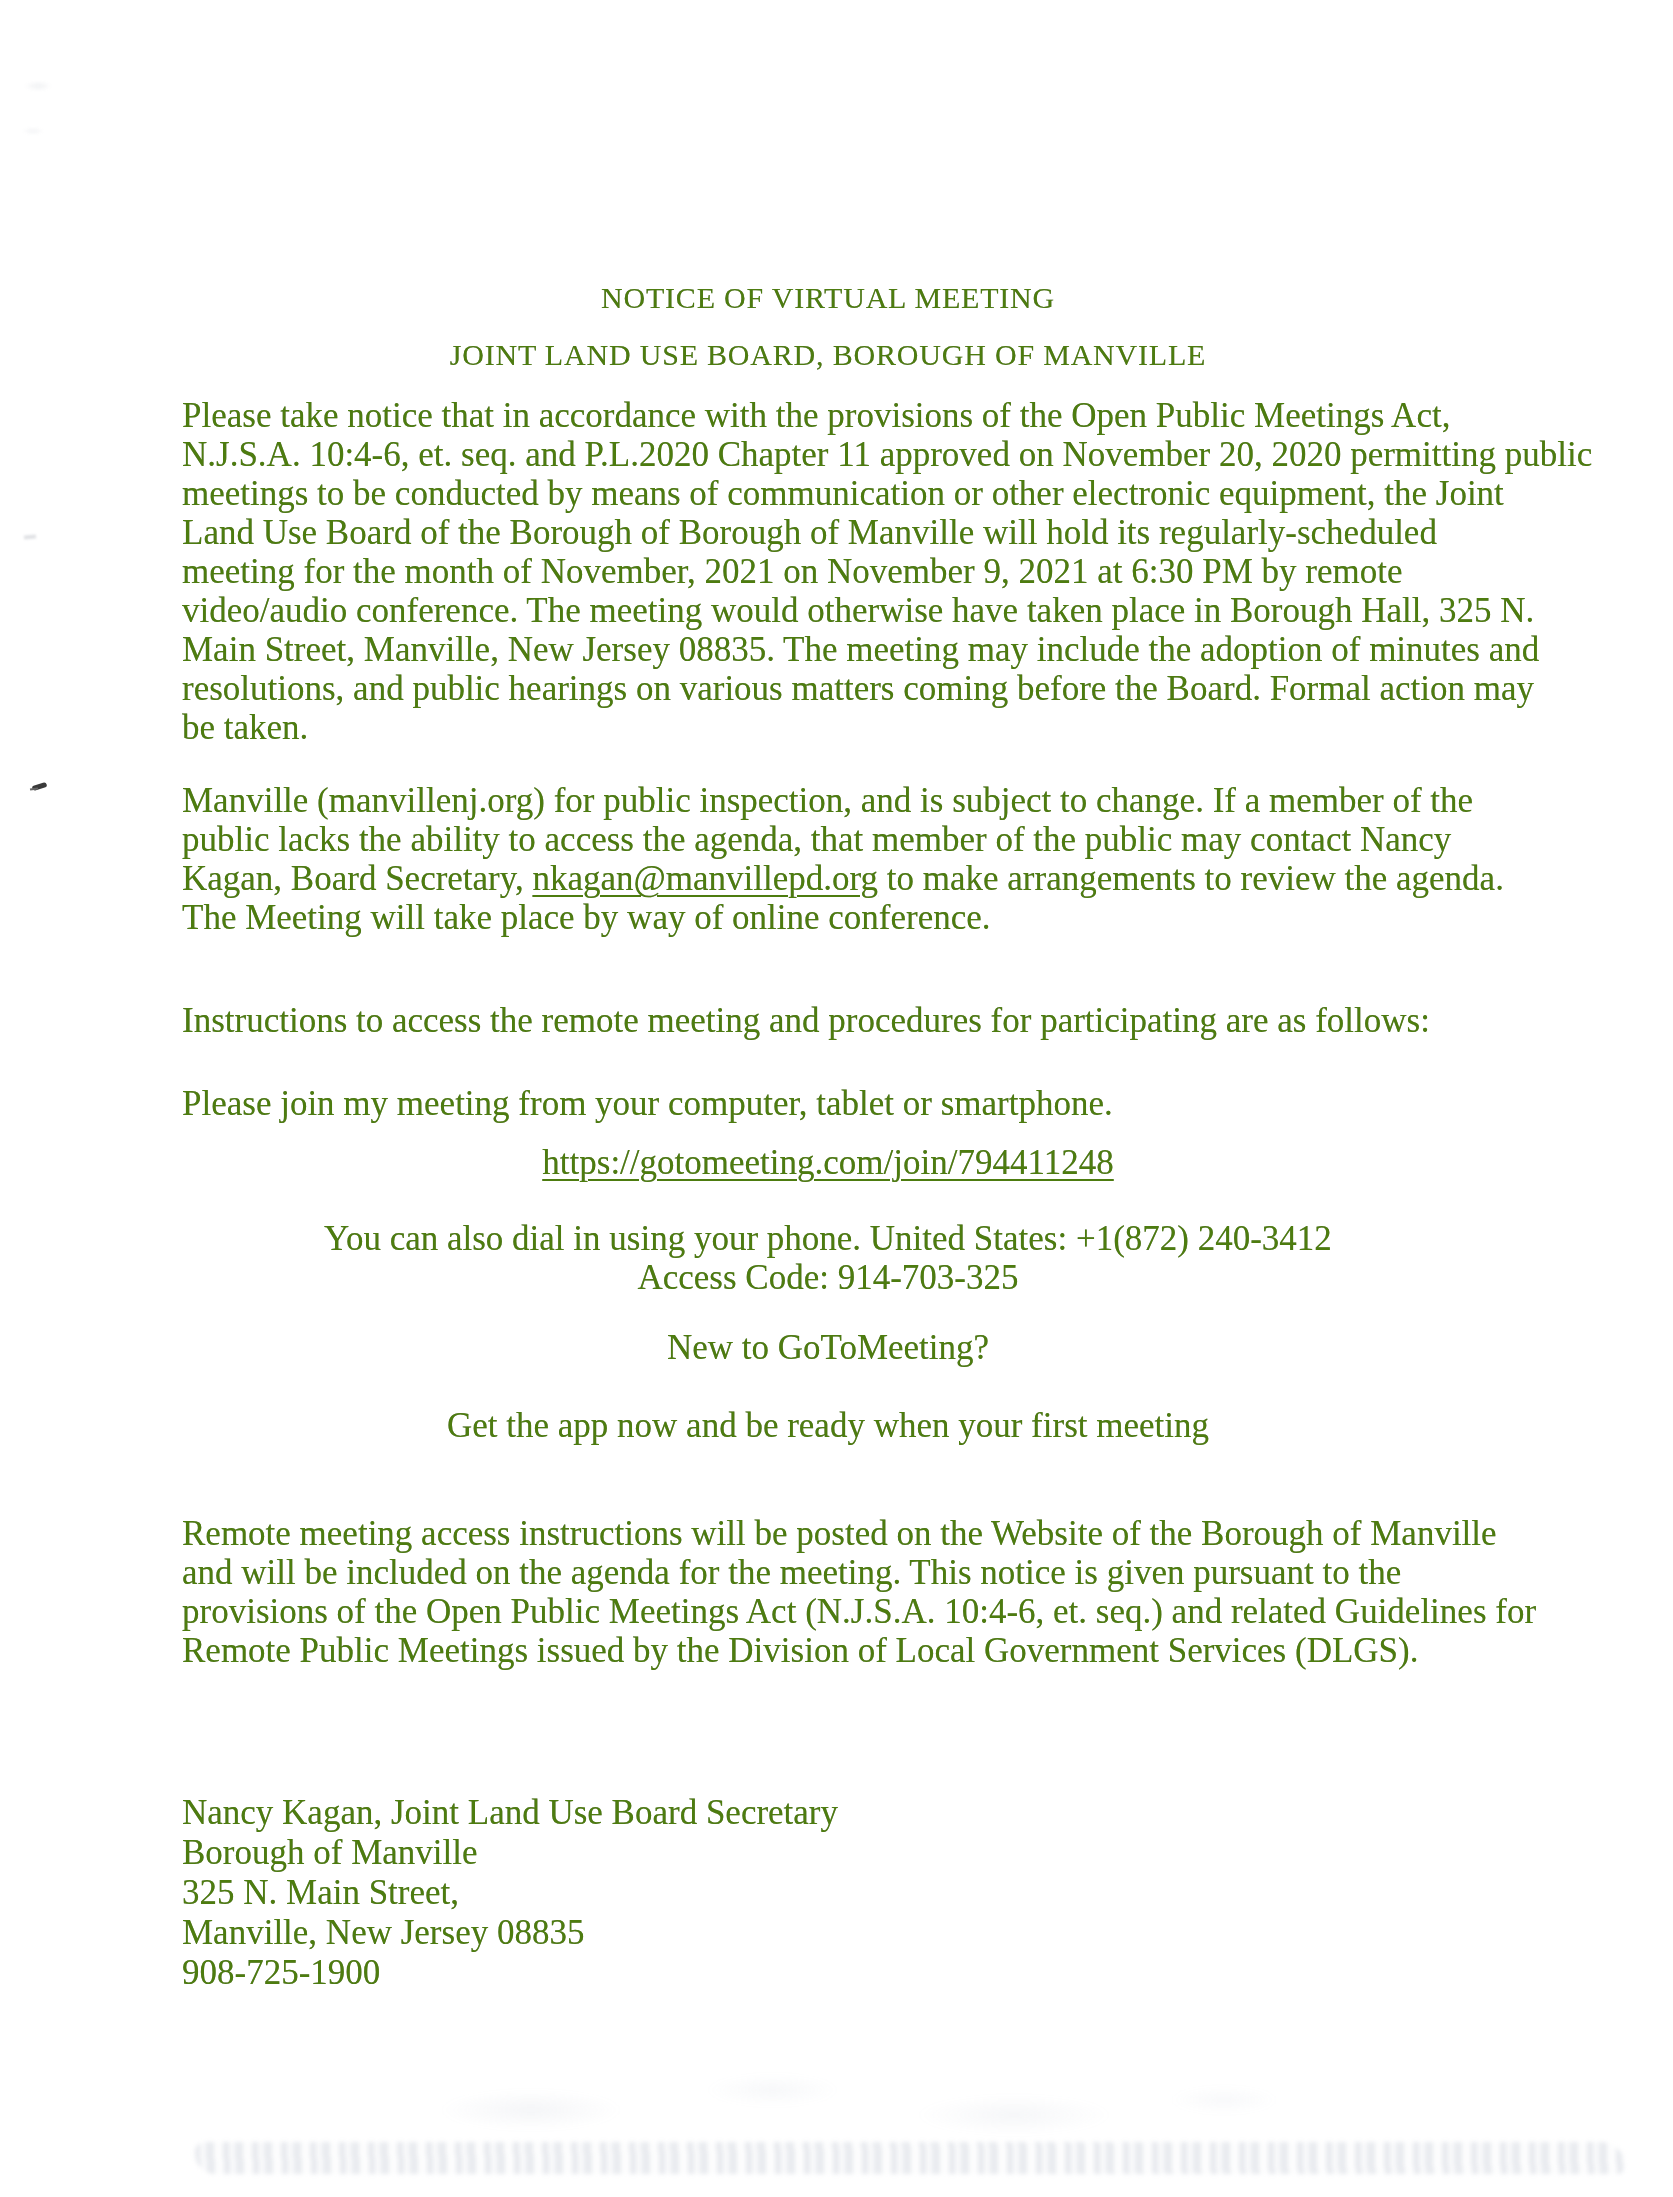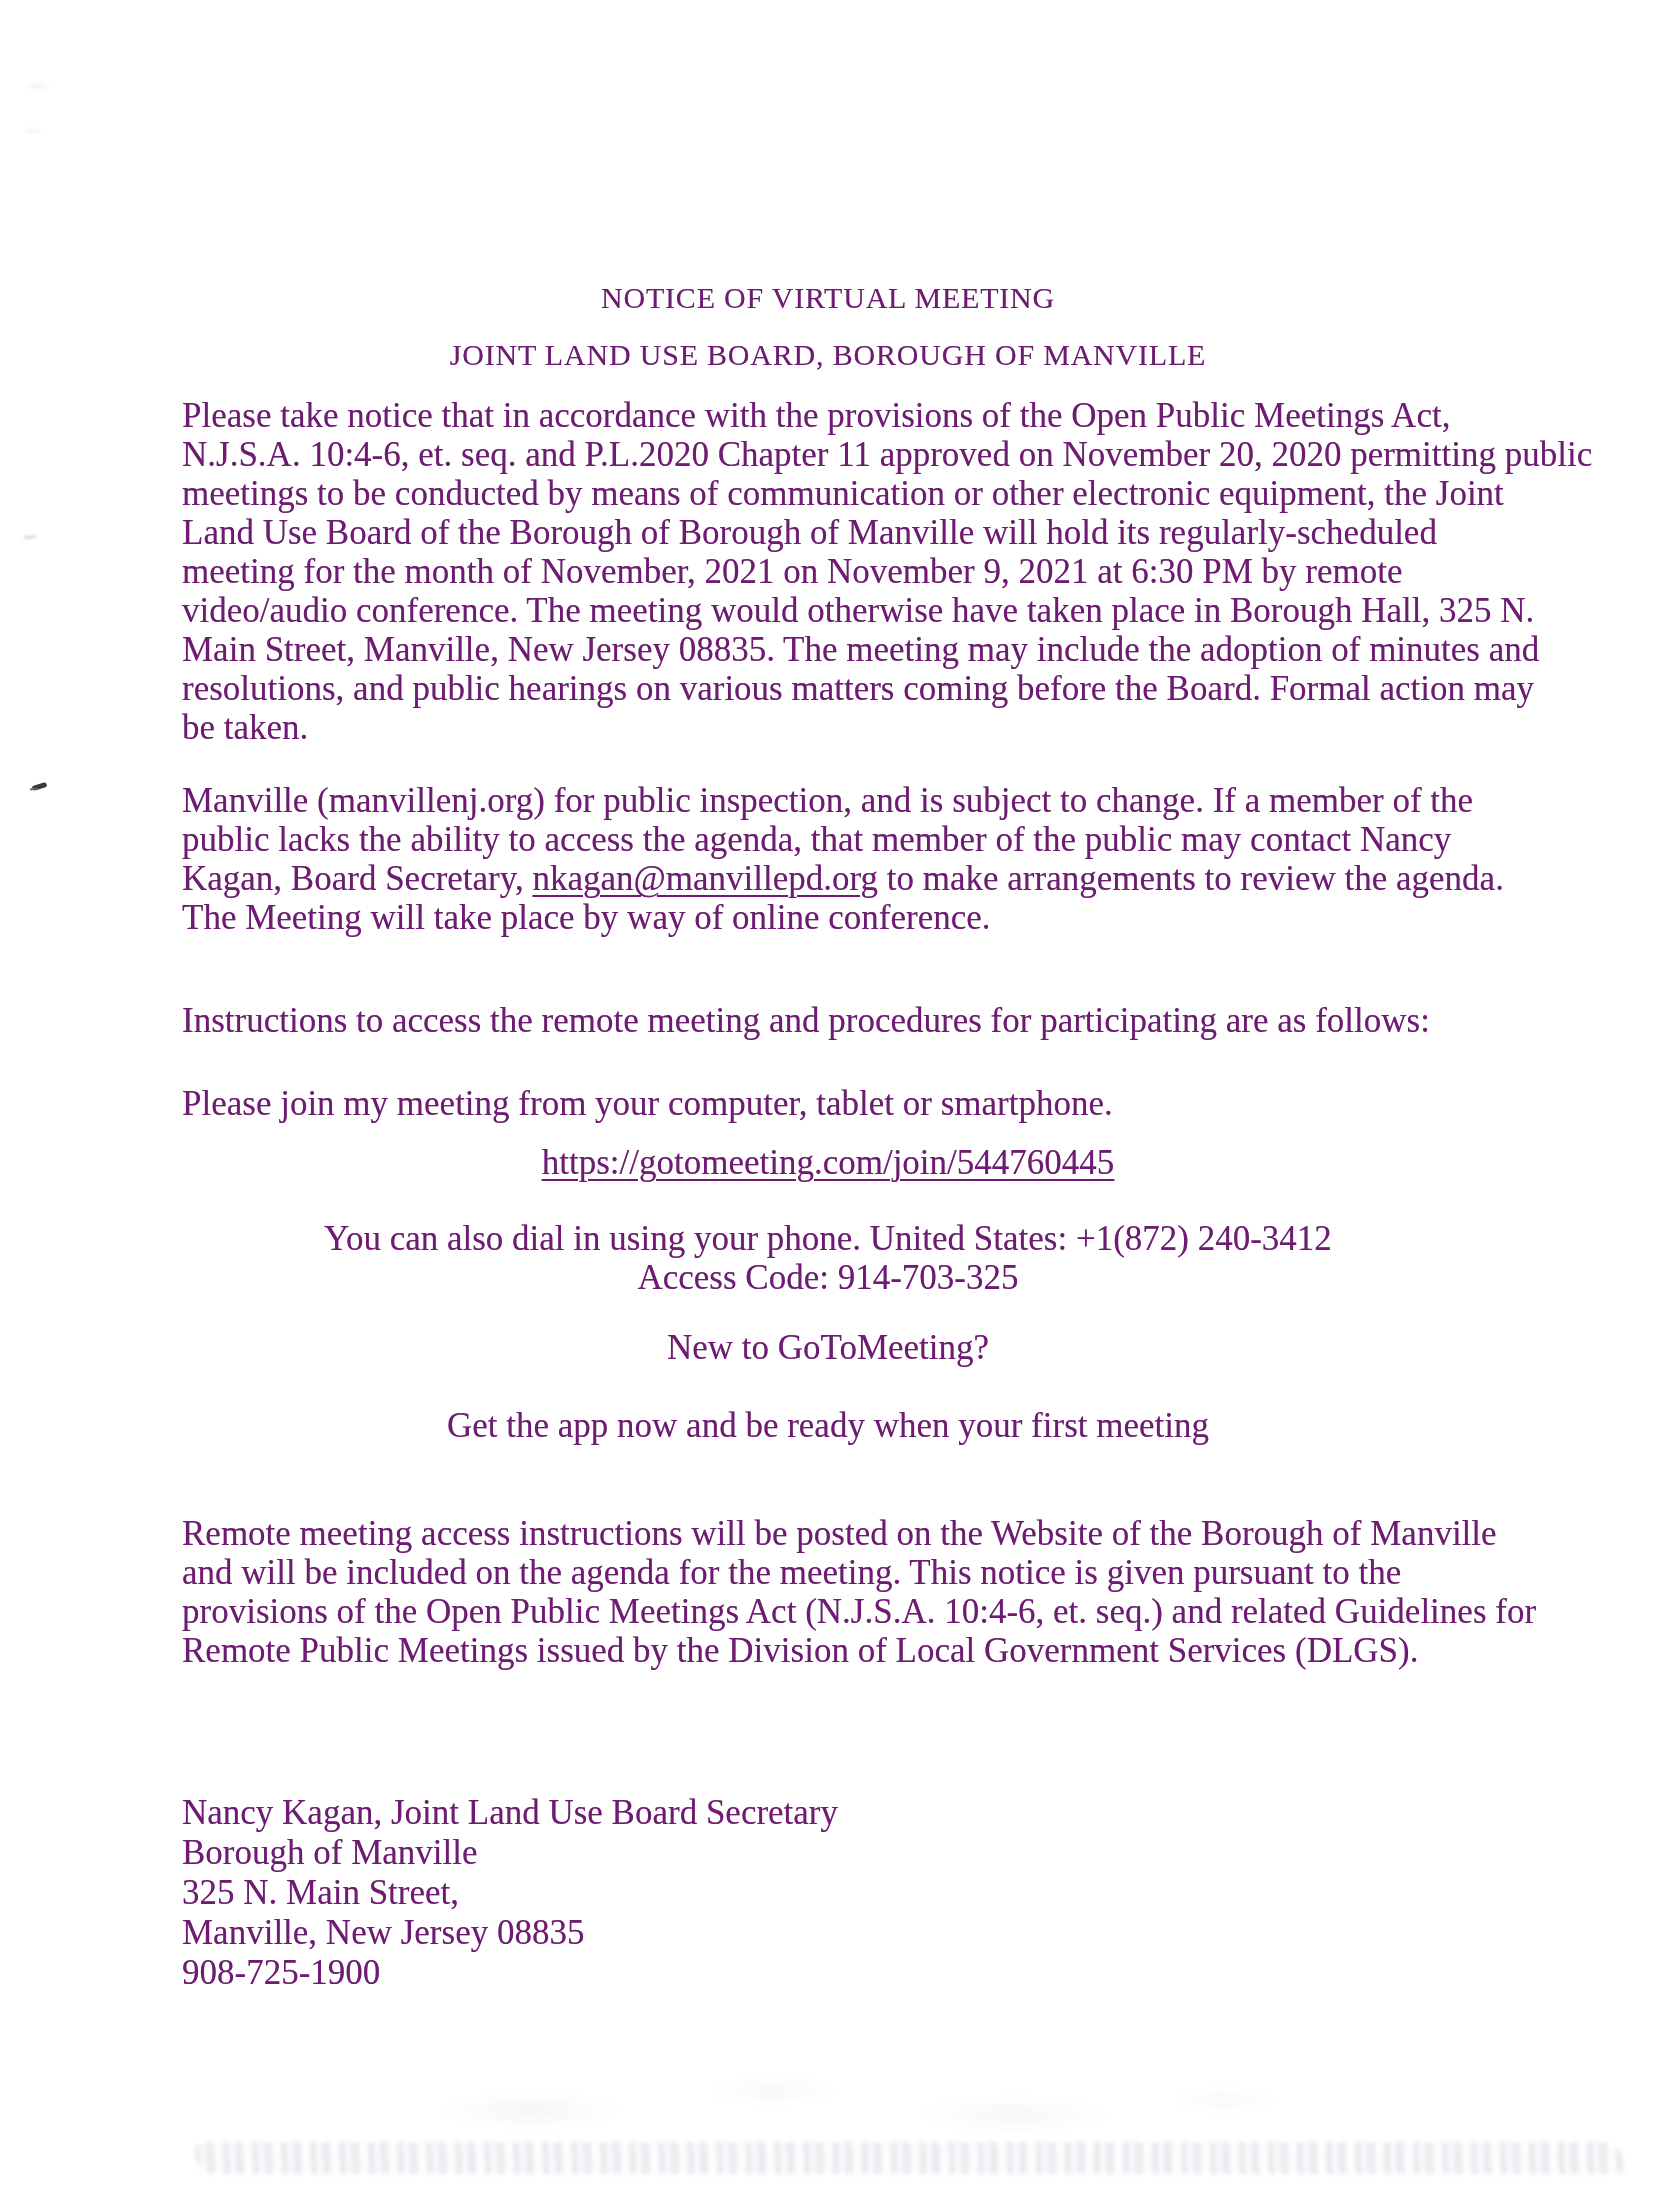--- a/index.html
+++ b/index.html
@@ -3,21 +3,21 @@
 <meta charset="utf-8">
 <style>
   html, body { margin: 0; padding: 0; background: #e8e8e8; }
   .page {
     position: relative;
     width: 1673px;
     height: 2197px;
     background: #ffffff;
     overflow: hidden;
     font-family: "Liberation Serif", "DejaVu Serif", serif;
-    color: #701a75;
+    color: #4d7c0f;
   }
   .blk {
     position: absolute;
     left: 182px;
     width: 1292px;
     font-size: 35px;
     line-height: 39px;
     text-shadow: 0 0 0.5px rgba(30,30,30,0.45);
   }
   .line { white-space: nowrap; }
@@ -108,21 +108,21 @@
 
   <div class="blk" style="top:1001px">
     <div class="line">Instructions to access the remote meeting and procedures for participating are as follows:</div>
   </div>
 
   <div class="blk" style="top:1084px">
     <div class="line">Please join my meeting from your computer, tablet or smartphone.</div>
   </div>
 
   <div class="blk center" style="top:1143px">
-    <div class="line"><a class="u">https://gotomeeting.com/join/544760445</a></div>
+    <div class="line"><a class="u">https://gotomeeting.com/join/794411248</a></div>
   </div>
 
   <div class="blk center" style="top:1219px">
     <div class="line">You can also dial in using your phone. United States: +1(872) 240-3412</div>
     <div class="line">Access Code: 914-703-325</div>
   </div>
 
   <div class="blk center" style="top:1328px">
     <div class="line">New to GoToMeeting?</div>
   </div>

